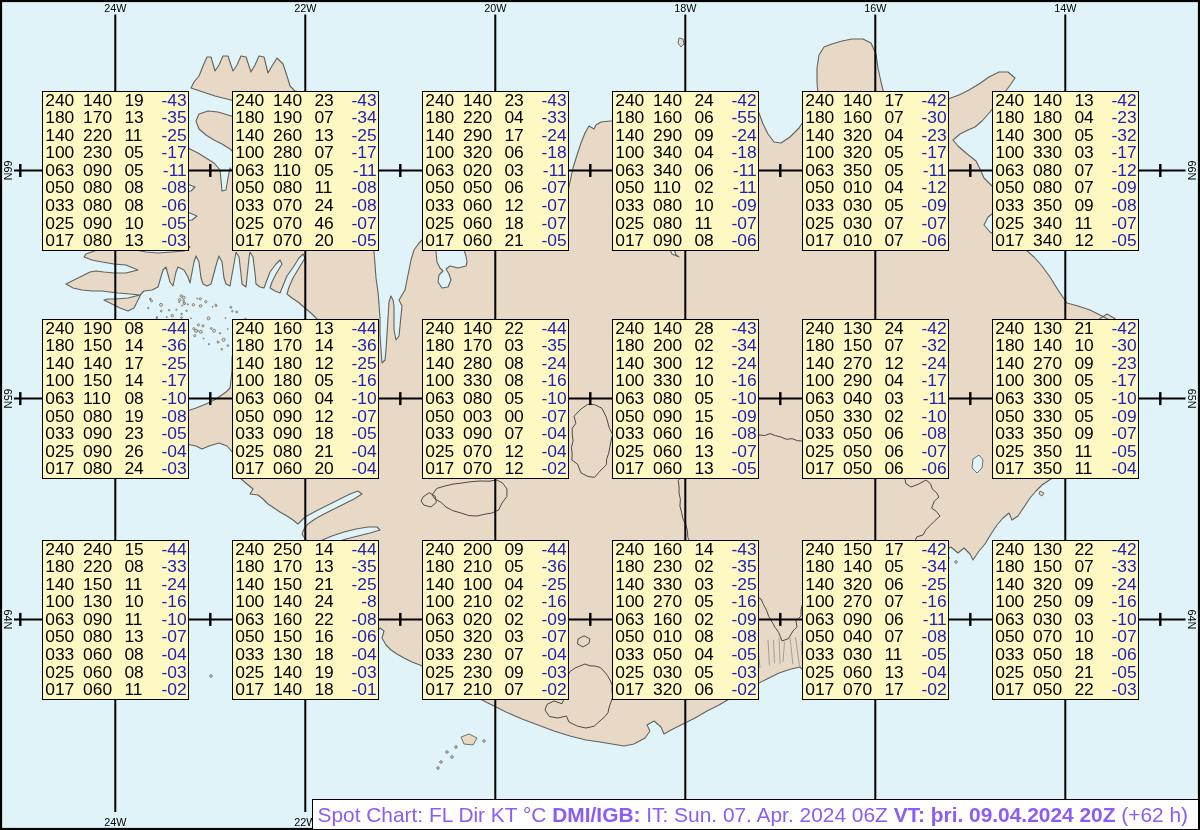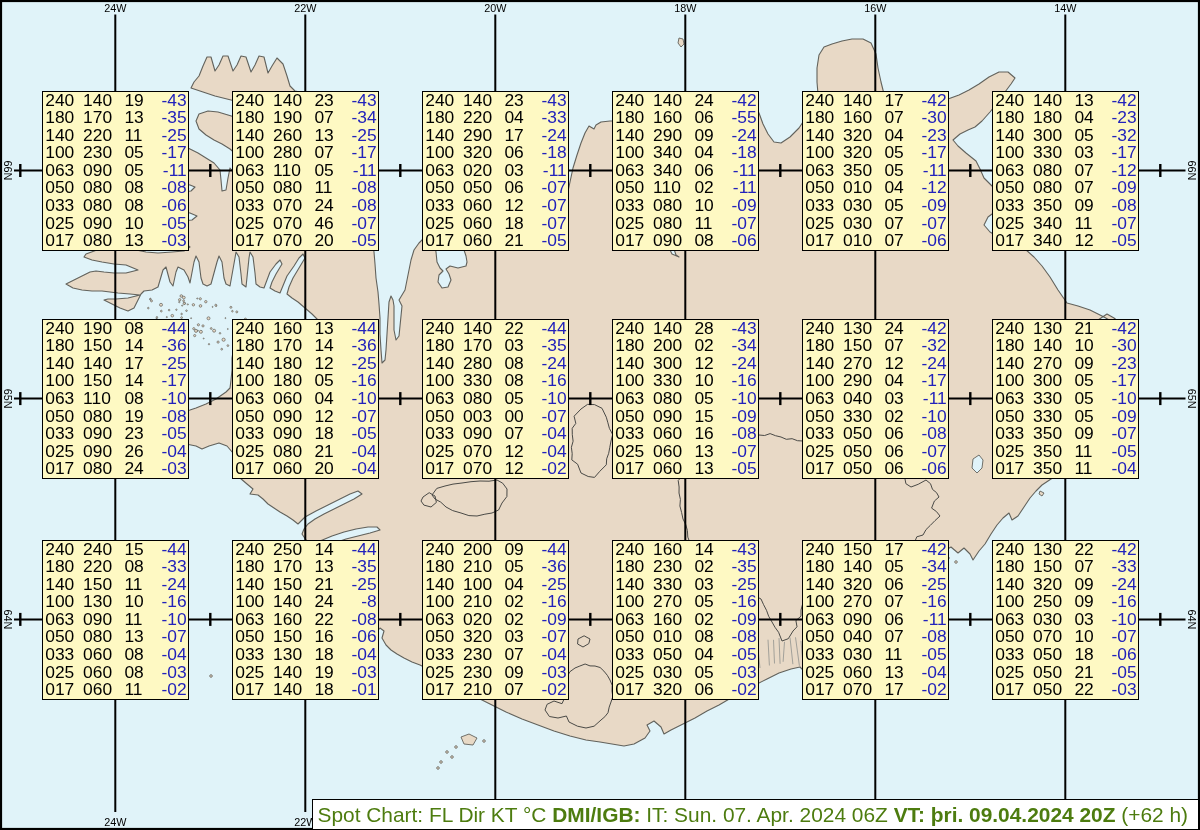--- a/index.html
+++ b/index.html
@@ -2,21 +2,21 @@
 <html><head><meta charset="utf-8"><style>
 html,body{margin:0;padding:0}
 body{width:1200px;height:830px;position:relative;overflow:hidden;background:#e0f3f9;
   font-family:"Liberation Sans",sans-serif}
 .bx{position:absolute;width:146.6px;height:160.5px;background:#fef9c3;border:1.9px solid #000;
   box-sizing:border-box;padding-top:0;overflow:hidden}
 .rw{position:relative;height:17.58px;font-size:17.4px;line-height:17.58px;color:#000;white-space:nowrap}
 .rw span{position:absolute;top:0}
 .c1{left:2.2px} .c2{left:40.0px} .c3{left:81.3px} .c4{right:1.0px;color:#2222bb}
 #cap{position:absolute;left:312px;top:799px;width:886.5px;height:31px;background:#fff;
-  border:1.3px solid #000;box-sizing:border-box;font-size:20.9px;line-height:29.5px;color:#4d7c0f;
+  border:1.3px solid #000;box-sizing:border-box;font-size:20.9px;line-height:29.5px;color:#8b5cf6;
   padding-left:4.5px;white-space:nowrap;overflow:hidden}
 </style></head><body>
 <svg width="1200" height="830" viewBox="0 0 1200 830" style="position:absolute;left:0;top:0">
 <rect x="0" y="0" width="1200" height="830" fill="#e0f3f9"></rect>
 <path d="M238.0,660.0 L244.0,666.0 L254.0,669.0 L268.0,670.0 L282.0,669.0 L296.0,667.0 L310.0,664.0 L324.0,661.0 L338.0,659.0 L352.0,657.0 L364.0,654.0 L370.0,649.0 L374.0,641.0 L376.0,633.0 L380.0,628.0 L384.0,631.0 L382.0,638.0 L386.0,645.0 L391.0,650.0 L397.0,654.0 L404.0,658.0 L412.0,662.0 L420.0,665.0 L428.0,669.0 L438.0,675.0 L450.0,682.0 L462.0,689.0 L476.0,697.0 L490.0,704.0 L506.0,712.0 L522.0,719.0 L538.0,725.0 L554.0,731.0 L570.0,736.0 L586.0,740.0 L600.0,742.0 L612.0,744.0 L624.0,746.0 L634.0,744.0 L645.0,738.0 L650.0,731.0 L647.0,725.0 L654.0,721.0 L661.0,727.0 L664.0,734.0 L671.0,730.0 L683.0,724.0 L695.0,718.0 L707.0,711.0 L719.0,705.0 L731.0,698.0 L743.0,691.0 L755.0,685.0 L767.0,679.0 L779.0,673.0 L791.0,669.0 L800.0,667.0 L805.0,672.0 L811.0,674.0 L816.0,666.0 L825.0,660.0 L835.0,652.0 L845.0,644.0 L855.0,636.0 L863.0,628.0 L871.0,620.0 L879.0,611.0 L887.0,602.0 L895.0,593.0 L903.0,584.0 L911.0,575.0 L919.0,566.0 L926.0,560.0 L933.0,554.0 L929.0,549.0 L936.0,545.0 L944.0,551.0 L951.0,547.0 L958.0,553.0 L964.0,548.0 L970.0,554.0 L973.0,560.0 L979.0,551.0 L985.0,544.0 L991.0,534.0 L997.0,525.0 L1003.0,518.0 L1009.0,513.0 L1012.0,520.0 L1018.0,516.0 L1024.0,507.0 L1030.0,498.0 L1036.0,491.0 L1042.0,485.0 L1048.0,481.0 L1054.0,477.0 L1046.0,470.0 L1038.0,464.0 L1032.0,458.0 L1039.0,453.0 L1049.0,451.0 L1058.0,453.0 L1064.0,449.0 L1058.0,444.0 L1064.0,438.0 L1054.0,431.0 L1066.0,426.0 L1072.0,424.0 L1056.0,416.0 L1068.0,410.0 L1078.0,407.0 L1062.0,400.0 L1054.0,396.0 L1064.0,391.0 L1076.0,390.0 L1086.0,388.0 L1096.0,386.0 L1082.0,378.0 L1094.0,372.0 L1106.0,369.0 L1114.0,373.0 L1117.0,367.0 L1096.0,361.0 L1108.0,356.0 L1090.0,348.0 L1102.0,342.0 L1110.0,339.0 L1098.0,332.0 L1108.0,327.0 L1098.0,320.0 L1107.0,314.0 L1114.0,318.0 L1124.0,326.0 L1132.0,334.0 L1137.0,341.0 L1128.0,332.0 L1116.0,324.0 L1104.0,317.0 L1090.0,310.0 L1078.0,306.0 L1067.0,303.0 L1058.0,290.0 L1050.0,277.0 L1042.0,266.0 L1034.0,257.0 L1025.0,249.0 L1016.0,242.0 L1008.0,240.0 L1000.0,238.0 L990.0,232.0 L984.0,225.0 L988.0,217.0 L996.0,211.0 L1005.0,206.0 L1012.0,201.0 L1002.0,194.0 L992.0,186.0 L984.0,178.0 L980.0,169.0 L976.0,161.0 L966.0,153.0 L958.0,146.0 L953.0,140.0 L960.0,134.0 L968.0,130.0 L975.0,127.0 L982.0,121.0 L990.0,112.0 L998.0,102.0 L1005.0,92.0 L1011.0,84.0 L1015.0,78.0 L1008.0,72.0 L999.0,72.0 L989.0,77.0 L979.0,84.0 L969.0,90.0 L959.0,95.0 L948.0,99.0 L936.0,104.0 L924.0,110.0 L912.0,115.0 L901.0,117.0 L893.0,113.0 L888.0,105.0 L884.0,94.0 L881.0,82.0 L878.0,68.0 L876.0,54.0 L871.0,43.0 L863.0,39.0 L852.0,39.0 L842.0,41.0 L832.0,44.0 L824.0,47.0 L819.0,55.0 L817.0,68.0 L817.0,82.0 L818.0,94.0 L813.0,104.0 L807.0,116.0 L799.0,128.0 L790.0,137.0 L781.0,143.0 L774.0,142.0 L768.0,134.0 L763.0,124.0 L759.0,113.0 L755.0,106.0 L749.0,104.0 L743.0,109.0 L738.0,117.0 L732.0,126.0 L724.0,136.0 L715.0,145.0 L706.0,151.0 L698.0,153.0 L691.0,148.0 L686.0,139.0 L683.0,128.0 L681.0,119.0 L676.0,126.0 L673.0,138.0 L671.0,152.0 L670.0,168.0 L669.0,184.0 L669.0,200.0 L670.0,216.0 L671.0,232.0 L673.0,246.0 L676.0,255.0 L679.0,257.0 L672.0,254.0 L668.0,246.0 L665.0,234.0 L663.0,220.0 L661.0,204.0 L659.0,188.0 L657.0,172.0 L654.0,158.0 L650.0,146.0 L644.0,136.0 L637.0,129.0 L629.0,124.0 L620.0,121.0 L610.0,121.0 L601.0,122.0 L596.0,125.0 L594.0,129.0 L589.0,126.0 L585.0,133.0 L581.0,143.0 L577.0,155.0 L573.0,168.0 L570.0,182.0 L567.0,196.0 L564.0,210.0 L560.0,224.0 L556.0,236.0 L550.0,244.0 L542.0,248.0 L534.0,246.0 L527.0,238.0 L521.0,226.0 L516.0,212.0 L512.0,196.0 L509.0,180.0 L506.0,164.0 L501.0,152.0 L495.0,146.0 L487.0,143.0 L479.0,145.0 L473.0,151.0 L469.0,160.0 L466.0,172.0 L464.0,186.0 L463.0,200.0 L462.0,216.0 L461.0,232.0 L462.0,244.0 L464.0,250.0 L466.0,256.0 L467.0,262.0 L466.0,266.0 L458.0,268.0 L450.0,266.0 L446.0,269.0 L449.0,274.0 L451.0,280.0 L448.0,287.0 L442.0,288.0 L438.0,282.0 L439.0,275.0 L443.0,271.0 L440.0,268.0 L437.0,262.0 L436.0,252.0 L434.0,243.0 L430.0,238.0 L424.0,238.0 L419.0,243.0 L414.0,250.0 L411.0,260.0 L409.0,270.0 L407.0,280.0 L405.0,290.0 L399.0,300.0 L402.0,306.0 L401.0,316.0 L400.0,326.0 L399.0,336.0 L396.0,340.0 L394.0,330.0 L394.0,318.0 L394.0,306.0 L393.0,300.0 L391.0,296.0 L389.0,302.0 L388.0,318.0 L387.0,334.0 L386.0,350.0 L385.0,360.0 L382.0,363.0 L381.0,350.0 L380.0,334.0 L380.0,318.0 L379.0,304.0 L378.0,292.0 L376.0,278.0 L375.0,264.0 L374.0,252.0 L372.0,240.0 L369.0,228.0 L366.0,221.0 L358.0,216.0 L348.0,211.0 L340.0,208.0 L346.0,202.0 L356.0,198.0 L364.0,194.0 L366.0,182.0 L368.0,170.0 L370.0,158.0 L371.0,146.0 L370.0,134.0 L366.0,122.0 L358.0,112.0 L348.0,104.0 L337.0,98.0 L326.0,95.0 L315.0,94.0 L305.0,93.0 L295.0,91.0 L290.0,86.0 L287.0,76.0 L283.0,64.0 L277.0,58.0 L272.0,66.0 L268.0,73.0 L264.0,57.0 L259.0,56.0 L255.0,65.0 L251.0,72.0 L246.0,57.0 L241.0,56.0 L237.0,65.0 L233.0,71.0 L228.0,56.0 L223.0,56.0 L219.0,65.0 L215.0,71.0 L211.0,57.0 L207.0,57.0 L203.0,66.0 L199.0,76.0 L194.0,82.0 L191.0,88.0 L203.0,92.0 L215.0,96.0 L227.0,99.0 L239.0,102.0 L251.0,105.0 L263.0,108.0 L273.0,112.0 L280.0,117.0 L283.0,122.0 L272.0,125.0 L260.0,123.0 L248.0,120.0 L238.0,118.0 L228.0,115.0 L218.0,112.0 L208.0,111.0 L199.0,114.0 L196.0,121.0 L199.0,129.0 L206.0,135.0 L214.0,140.0 L222.0,144.0 L230.0,149.0 L238.0,156.0 L245.0,163.0 L250.0,168.0 L246.0,172.0 L243.0,180.0 L241.0,192.0 L237.0,194.0 L236.0,184.0 L235.0,174.0 L230.0,168.0 L228.0,178.0 L226.0,190.0 L222.0,191.0 L221.0,180.0 L220.0,170.0 L214.0,163.0 L206.0,158.0 L198.0,153.0 L192.0,150.0 L188.0,148.0 L184.0,146.0 L172.0,148.0 L160.0,150.0 L150.0,153.0 L148.0,158.0 L150.0,168.0 L152.0,176.0 L156.0,181.0 L168.0,182.0 L180.0,183.0 L190.0,185.0 L195.0,187.0 L191.0,191.0 L180.0,192.0 L168.0,193.0 L156.0,194.0 L150.0,196.0 L152.0,204.0 L155.0,208.0 L166.0,209.0 L178.0,211.0 L190.0,213.0 L197.0,216.0 L192.0,220.0 L180.0,221.0 L168.0,222.0 L156.0,223.0 L148.0,226.0 L150.0,234.0 L154.0,239.0 L166.0,240.0 L178.0,242.0 L186.0,244.0 L190.0,247.0 L184.0,251.0 L172.0,252.0 L158.0,253.0 L146.0,252.0 L136.0,250.0 L124.0,248.0 L110.0,248.0 L97.0,250.0 L86.0,254.0 L84.0,257.0 L92.0,260.0 L102.0,262.0 L114.0,264.0 L126.0,265.0 L138.0,270.0 L126.0,273.0 L114.0,273.0 L104.0,272.0 L96.0,271.0 L90.0,272.0 L84.0,275.0 L76.0,279.0 L70.0,282.0 L66.0,284.0 L73.0,288.0 L82.0,290.0 L92.0,291.0 L102.0,291.0 L118.0,293.0 L130.0,294.0 L140.0,295.0 L128.0,298.0 L116.0,299.0 L108.0,299.0 L104.0,300.0 L112.0,304.0 L120.0,308.0 L128.0,311.0 L134.0,308.0 L138.0,300.0 L141.0,294.0 L144.0,291.0 L152.0,290.0 L158.0,287.0 L163.0,270.0 L166.0,267.0 L170.0,282.0 L173.0,286.0 L176.0,272.0 L178.0,267.0 L184.0,270.0 L188.0,277.0 L190.0,283.0 L194.0,262.0 L196.0,256.0 L199.0,262.0 L201.0,278.0 L203.0,284.0 L207.0,286.0 L211.0,284.0 L217.0,262.0 L219.0,256.0 L222.0,262.0 L224.0,278.0 L226.0,284.0 L230.0,286.0 L235.0,258.0 L236.0,252.0 L239.0,257.0 L241.0,274.0 L242.0,284.0 L246.0,287.0 L249.0,258.0 L250.0,252.0 L253.0,257.0 L255.0,273.0 L256.0,284.0 L260.0,287.0 L264.0,288.0 L270.0,272.0 L276.0,264.0 L280.0,260.0 L282.0,264.0 L276.0,274.0 L272.0,282.0 L270.0,288.0 L275.0,291.0 L280.0,293.0 L287.0,276.0 L294.0,266.0 L299.0,258.0 L303.0,254.0 L305.0,258.0 L299.0,268.0 L293.0,278.0 L289.0,287.0 L287.0,294.0 L292.0,298.0 L298.0,302.0 L305.0,308.0 L312.0,314.0 L318.0,320.0 L326.0,326.0 L332.0,334.0 L336.0,342.0 L338.0,350.0 L330.0,356.0 L320.0,360.0 L308.0,362.0 L296.0,362.0 L284.0,360.0 L272.0,356.0 L262.0,350.0 L254.0,343.0 L247.0,336.0 L241.0,331.0 L238.0,336.0 L234.0,346.0 L232.0,358.0 L232.0,370.0 L231.0,380.0 L230.0,388.0 L226.0,392.0 L216.0,399.0 L206.0,404.0 L196.0,408.0 L190.0,410.0 L180.0,413.0 L166.0,415.0 L152.0,418.0 L138.0,421.0 L124.0,425.0 L112.0,430.0 L105.0,436.0 L112.0,441.0 L124.0,444.0 L140.0,445.0 L156.0,445.0 L172.0,445.0 L186.0,444.0 L196.0,446.0 L202.0,449.0 L209.0,446.0 L219.0,443.0 L227.0,446.0 L233.0,453.0 L237.0,463.0 L239.0,471.0 L240.0,478.0 L247.0,484.0 L253.0,489.0 L250.0,494.0 L258.0,495.0 L263.0,499.0 L268.0,504.0 L274.0,508.0 L280.0,512.0 L287.0,516.0 L293.0,520.0 L298.0,524.0 L305.0,517.0 L316.0,511.0 L328.0,505.0 L340.0,499.0 L350.0,494.0 L358.0,491.0 L362.0,494.0 L354.0,499.0 L344.0,504.0 L334.0,509.0 L324.0,514.0 L315.0,519.0 L308.0,524.0 L304.0,529.0 L302.0,534.0 L306.0,540.0 L312.0,544.0 L306.0,548.0 L310.0,552.0 L320.0,541.0 L332.0,536.0 L344.0,532.0 L356.0,529.0 L368.0,527.0 L377.0,527.0 L380.0,530.0 L370.0,533.0 L358.0,536.0 L346.0,539.0 L334.0,543.0 L322.0,547.0 L314.0,551.0 L308.0,555.0 L312.0,561.0 L310.0,568.0 L305.0,575.0 L301.0,581.0 L306.0,587.0 L311.0,592.0 L308.0,598.0 L301.0,604.0 L290.0,608.0 L277.0,611.0 L263.0,612.0 L251.0,611.0 L243.0,606.0 L239.0,599.0 L237.0,606.0 L236.0,616.0 L236.0,627.0 L237.0,638.0 L238.0,648.0 Z" fill="#e8d9c6" stroke="#62625c" stroke-width="1.1" stroke-linejoin="round"></path>
 <path d="M679.0,38.0 L683.0,39.0 L684.0,44.0 L681.0,47.0 L678.0,43.0 Z" fill="#e8d9c6" stroke="#62625c" stroke-width="0.9"></path>
 <path d="M461.0,737.0 L469.0,734.0 L477.0,738.0 L473.0,745.0 L464.0,744.0 Z" fill="#e8d9c6" stroke="#62625c" stroke-width="0.9"></path>
 <path d="M1040.0,491.0 L1044.0,493.0 L1042.0,496.0 L1039.0,494.0 Z" fill="#e8d9c6" stroke="#62625c" stroke-width="0.9"></path>
 <circle cx="447" cy="752" r="1.3" fill="#e8d9c6" stroke="#62625c" stroke-width="0.8"></circle>
 <circle cx="452" cy="757" r="1.3" fill="#e8d9c6" stroke="#62625c" stroke-width="0.8"></circle>

